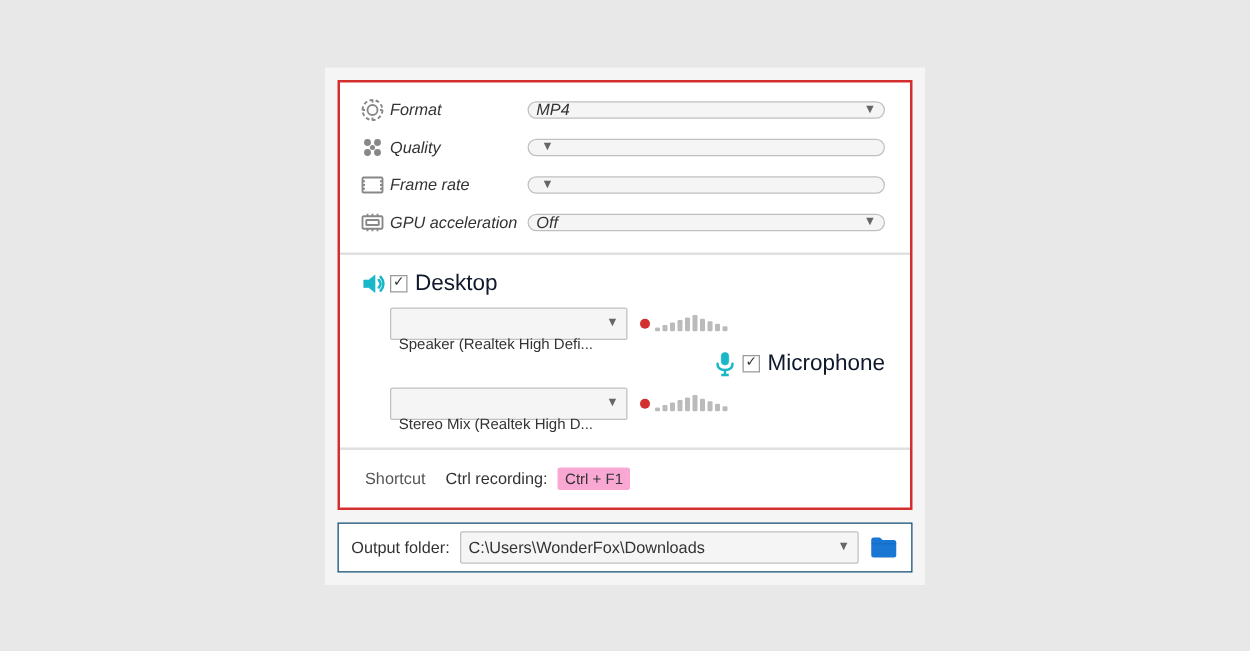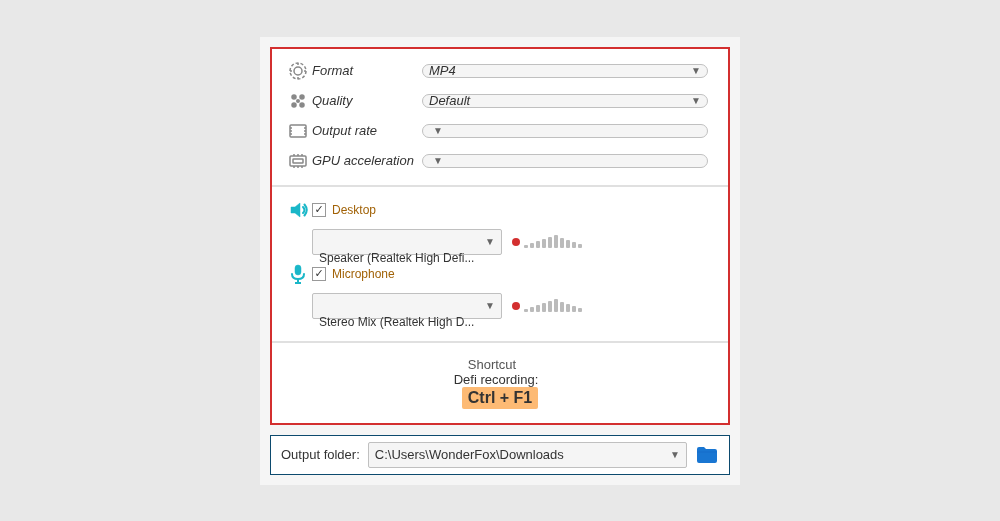--- a/index.html
+++ b/index.html
@@ -85,22 +85,22 @@
       cursor: pointer;
       flex-shrink: 0;
     }
     .checkbox-box.checked::after {
       content: '✓';
       font-size: 11px;
       color: #333;
       line-height: 1;
     }
     .audio-label {
-      font-size: 12px;
-      color: #a16207;
+      font-size: 18px;
+      color: #0f172a;
     }
     .audio-device-row {
       display: flex;
       align-items: center;
       margin-left: 28px;
       margin-bottom: 8px;
     }
     .audio-device-dropdown {
       display: flex;
       align-items: center;
@@ -141,38 +141,37 @@
       gap: 2px;
     }
     .vol-bar-item {
       width: 4px;
       background: #bbb;
       border-radius: 1px;
     }
     .shortcut-row {
       display: flex;
       align-items: center;
-      flex-direction: column;
     }
     .shortcut-label {
       font-size: 13px;
       color: #555;
       margin-right: 16px;
     }
     .shortcut-stop-label {
       font-size: 13px;
       color: #333;
       margin-right: 8px;
     }
     .shortcut-key {
-      background: #fdba74;
-      font-size: 16px;
+      background: #f9a8d4;
+      font-size: 12px;
       padding: 2px 6px;
       border-radius: 2px;
-      font-weight: bold;
+      font-weight: normal;
       color: #333;
     }
     .output-label {
       font-size: 13px;
       color: #333;
       margin-right: 8px;
       white-space: nowrap;
     }
     .output-dropdown {
       flex: 1;
@@ -238,58 +237,58 @@
             <svg class="icon-svg" viewBox="0 0 20 20" fill="none" stroke="#888" stroke-width="1.5">
               <circle cx="6" cy="6" r="2" fill="#888"></circle>
               <circle cx="14" cy="6" r="2" fill="#888"></circle>
               <circle cx="6" cy="14" r="2" fill="#888"></circle>
               <circle cx="14" cy="14" r="2" fill="#888"></circle>
               <circle cx="10" cy="10" r="2" fill="#888" stroke="none"></circle>
             </svg>
           </div>
           <div class="row-label">Quality</div>
           <div class="dropdown">
-            <span class="dropdown-text">Default</span>
             <span class="dropdown-arrow">▼</span>
           </div>
         </div>
 
         <div class="row">
           <div class="row-icon">
             <svg class="icon-svg" viewBox="0 0 20 20" fill="none" stroke="#888" stroke-width="1.5">
               <rect x="2" y="4" width="16" height="12" rx="1"></rect>
               <line x1="2" y1="7" x2="4" y2="7"></line>
               <line x1="2" y1="10" x2="4" y2="10"></line>
               <line x1="2" y1="13" x2="4" y2="13"></line>
               <line x1="16" y1="7" x2="18" y2="7"></line>
               <line x1="16" y1="10" x2="18" y2="10"></line>
               <line x1="16" y1="13" x2="18" y2="13"></line>
             </svg>
           </div>
-          <div class="row-label">Output rate</div>
+          <div class="row-label">Frame rate</div>
           <div class="dropdown">
             <span class="dropdown-arrow">▼</span>
           </div>
         </div>
 
         <div class="row">
           <div class="row-icon">
             <svg class="icon-svg" viewBox="0 0 20 20" fill="none" stroke="#888" stroke-width="1.5">
               <rect x="2" y="5" width="16" height="10" rx="1"></rect>
               <rect x="5" y="8" width="10" height="4" rx="0.5"></rect>
               <line x1="6" y1="3" x2="6" y2="5"></line>
               <line x1="10" y1="3" x2="10" y2="5"></line>
               <line x1="14" y1="3" x2="14" y2="5"></line>
               <line x1="6" y1="15" x2="6" y2="17"></line>
               <line x1="10" y1="15" x2="10" y2="17"></line>
               <line x1="14" y1="15" x2="14" y2="17"></line>
             </svg>
           </div>
           <div class="row-label">GPU acceleration</div>
           <div class="dropdown">
+            <span class="dropdown-text">Off</span>
             <span class="dropdown-arrow">▼</span>
           </div>
         </div>
 
       </div>
 
       <div style="padding: 12px 20px 14px 12px; border-bottom: 2px solid #e0e0e0;">
 
         <div class="audio-row">
           <div class="audio-icon">
@@ -320,21 +319,21 @@
               <div class="vol-bar-item" style="height:11px;"></div>
               <div class="vol-bar-item" style="height:13px;"></div>
               <div class="vol-bar-item" style="height:10px;"></div>
               <div class="vol-bar-item" style="height:8px;"></div>
               <div class="vol-bar-item" style="height:6px;"></div>
               <div class="vol-bar-item" style="height:4px;"></div>
             </div>
           </div>
         </div>
 
-        <div class="audio-row" style="margin-top: 6px;">
+        <div class="audio-row" style="margin-top: 6px; justify-content: flex-end;">
           <div class="audio-icon">
             <svg width="22" height="22" viewBox="0 0 22 22" fill="none">
               <rect x="8" y="2" width="6" height="10" rx="3" fill="#1ab7c8" stroke="#1ab7c8" stroke-width="0.5"></rect>
               <path d="M5 11 Q5 16 11 16 Q17 16 17 11" stroke="#1ab7c8" stroke-width="2" fill="none" stroke-linecap="round"></path>
               <line x1="11" y1="16" x2="11" y2="20" stroke="#1ab7c8" stroke-width="2"></line>
               <line x1="8" y1="20" x2="14" y2="20" stroke="#1ab7c8" stroke-width="2"></line>
             </svg>
           </div>
           <div class="checkbox-wrap">
             <div class="checkbox-box checked"></div>
@@ -362,21 +361,21 @@
               <div class="vol-bar-item" style="height:4px;"></div>
             </div>
           </div>
         </div>
 
       </div>
 
       <div style="padding: 14px 20px 14px 20px;">
         <div class="shortcut-row">
           <span class="shortcut-label">Shortcut</span>
-          <span class="shortcut-stop-label">Defi recording:</span>
+          <span class="shortcut-stop-label">Ctrl recording:</span>
           <span class="shortcut-key">Ctrl + F1</span>
         </div>
       </div>
 
     </div>
 
     <div style="display:flex; align-items:center; margin: 0 10px 10px 10px; background:#fff; border: 1px solid #0c4a6e; padding: 6px 10px;">
       <span class="output-label">Output folder:</span>
       <div class="output-dropdown">
         <span class="output-text">C:\Users\WonderFox\Downloads</span>

